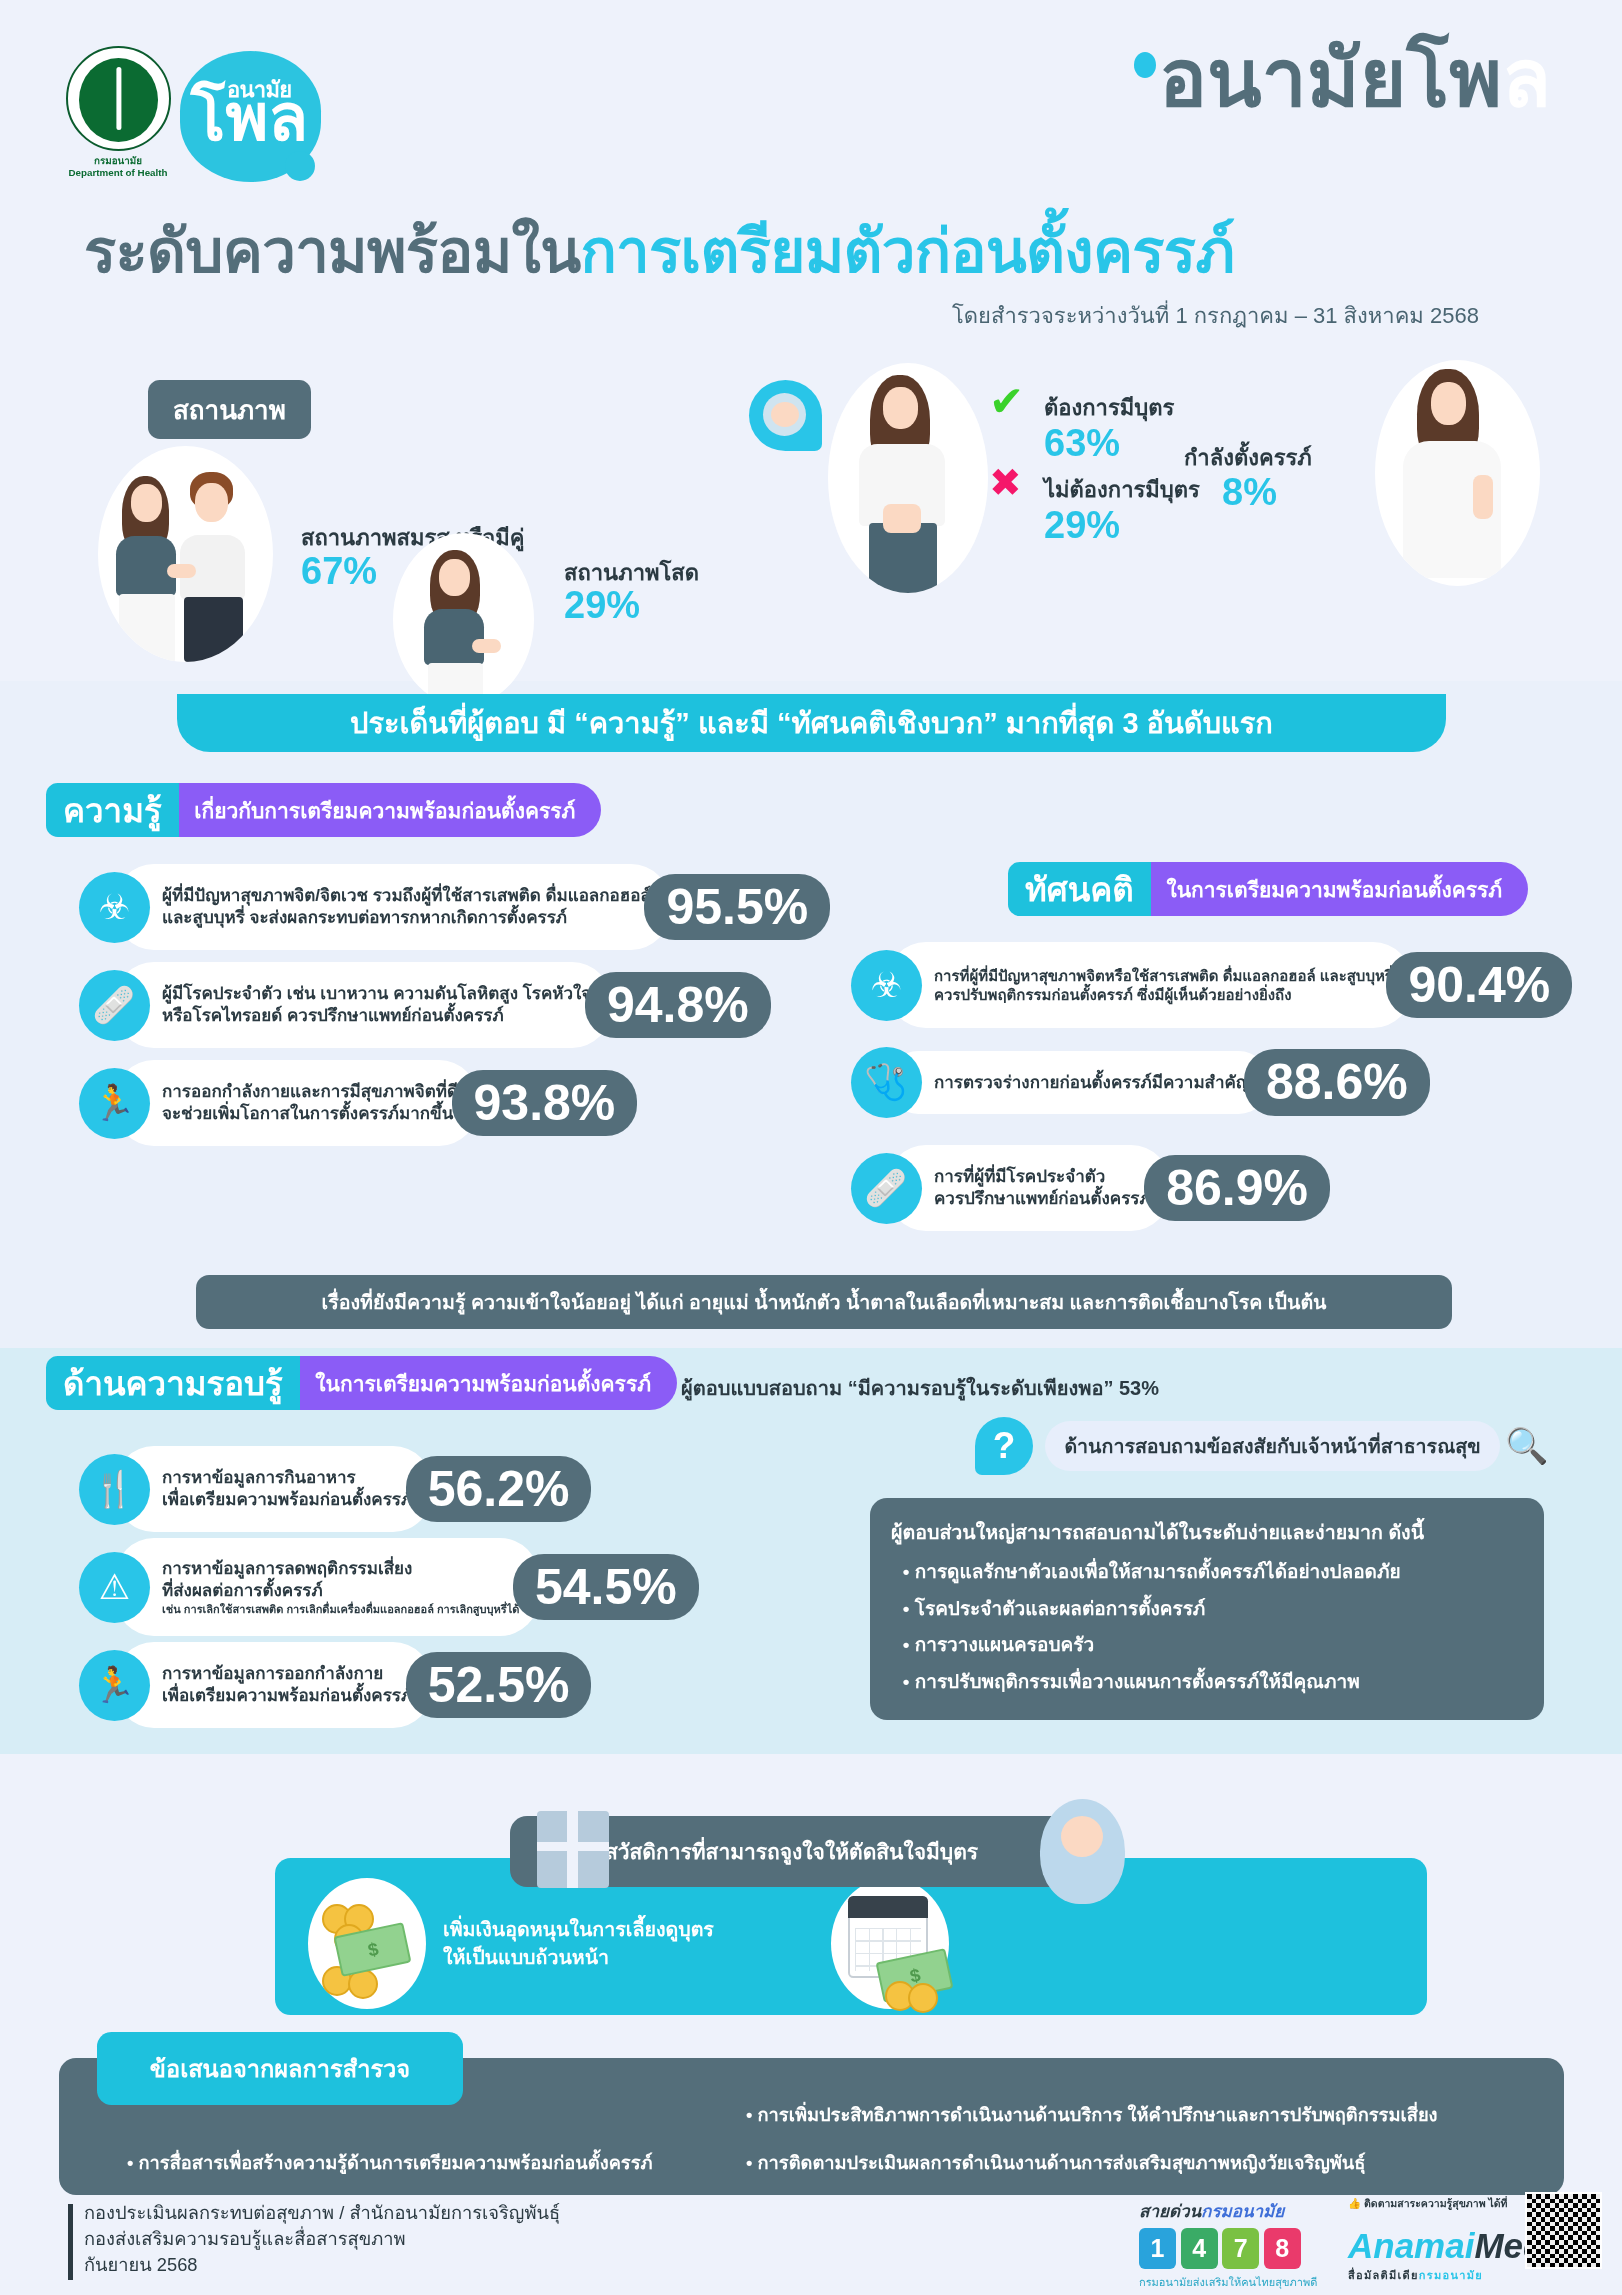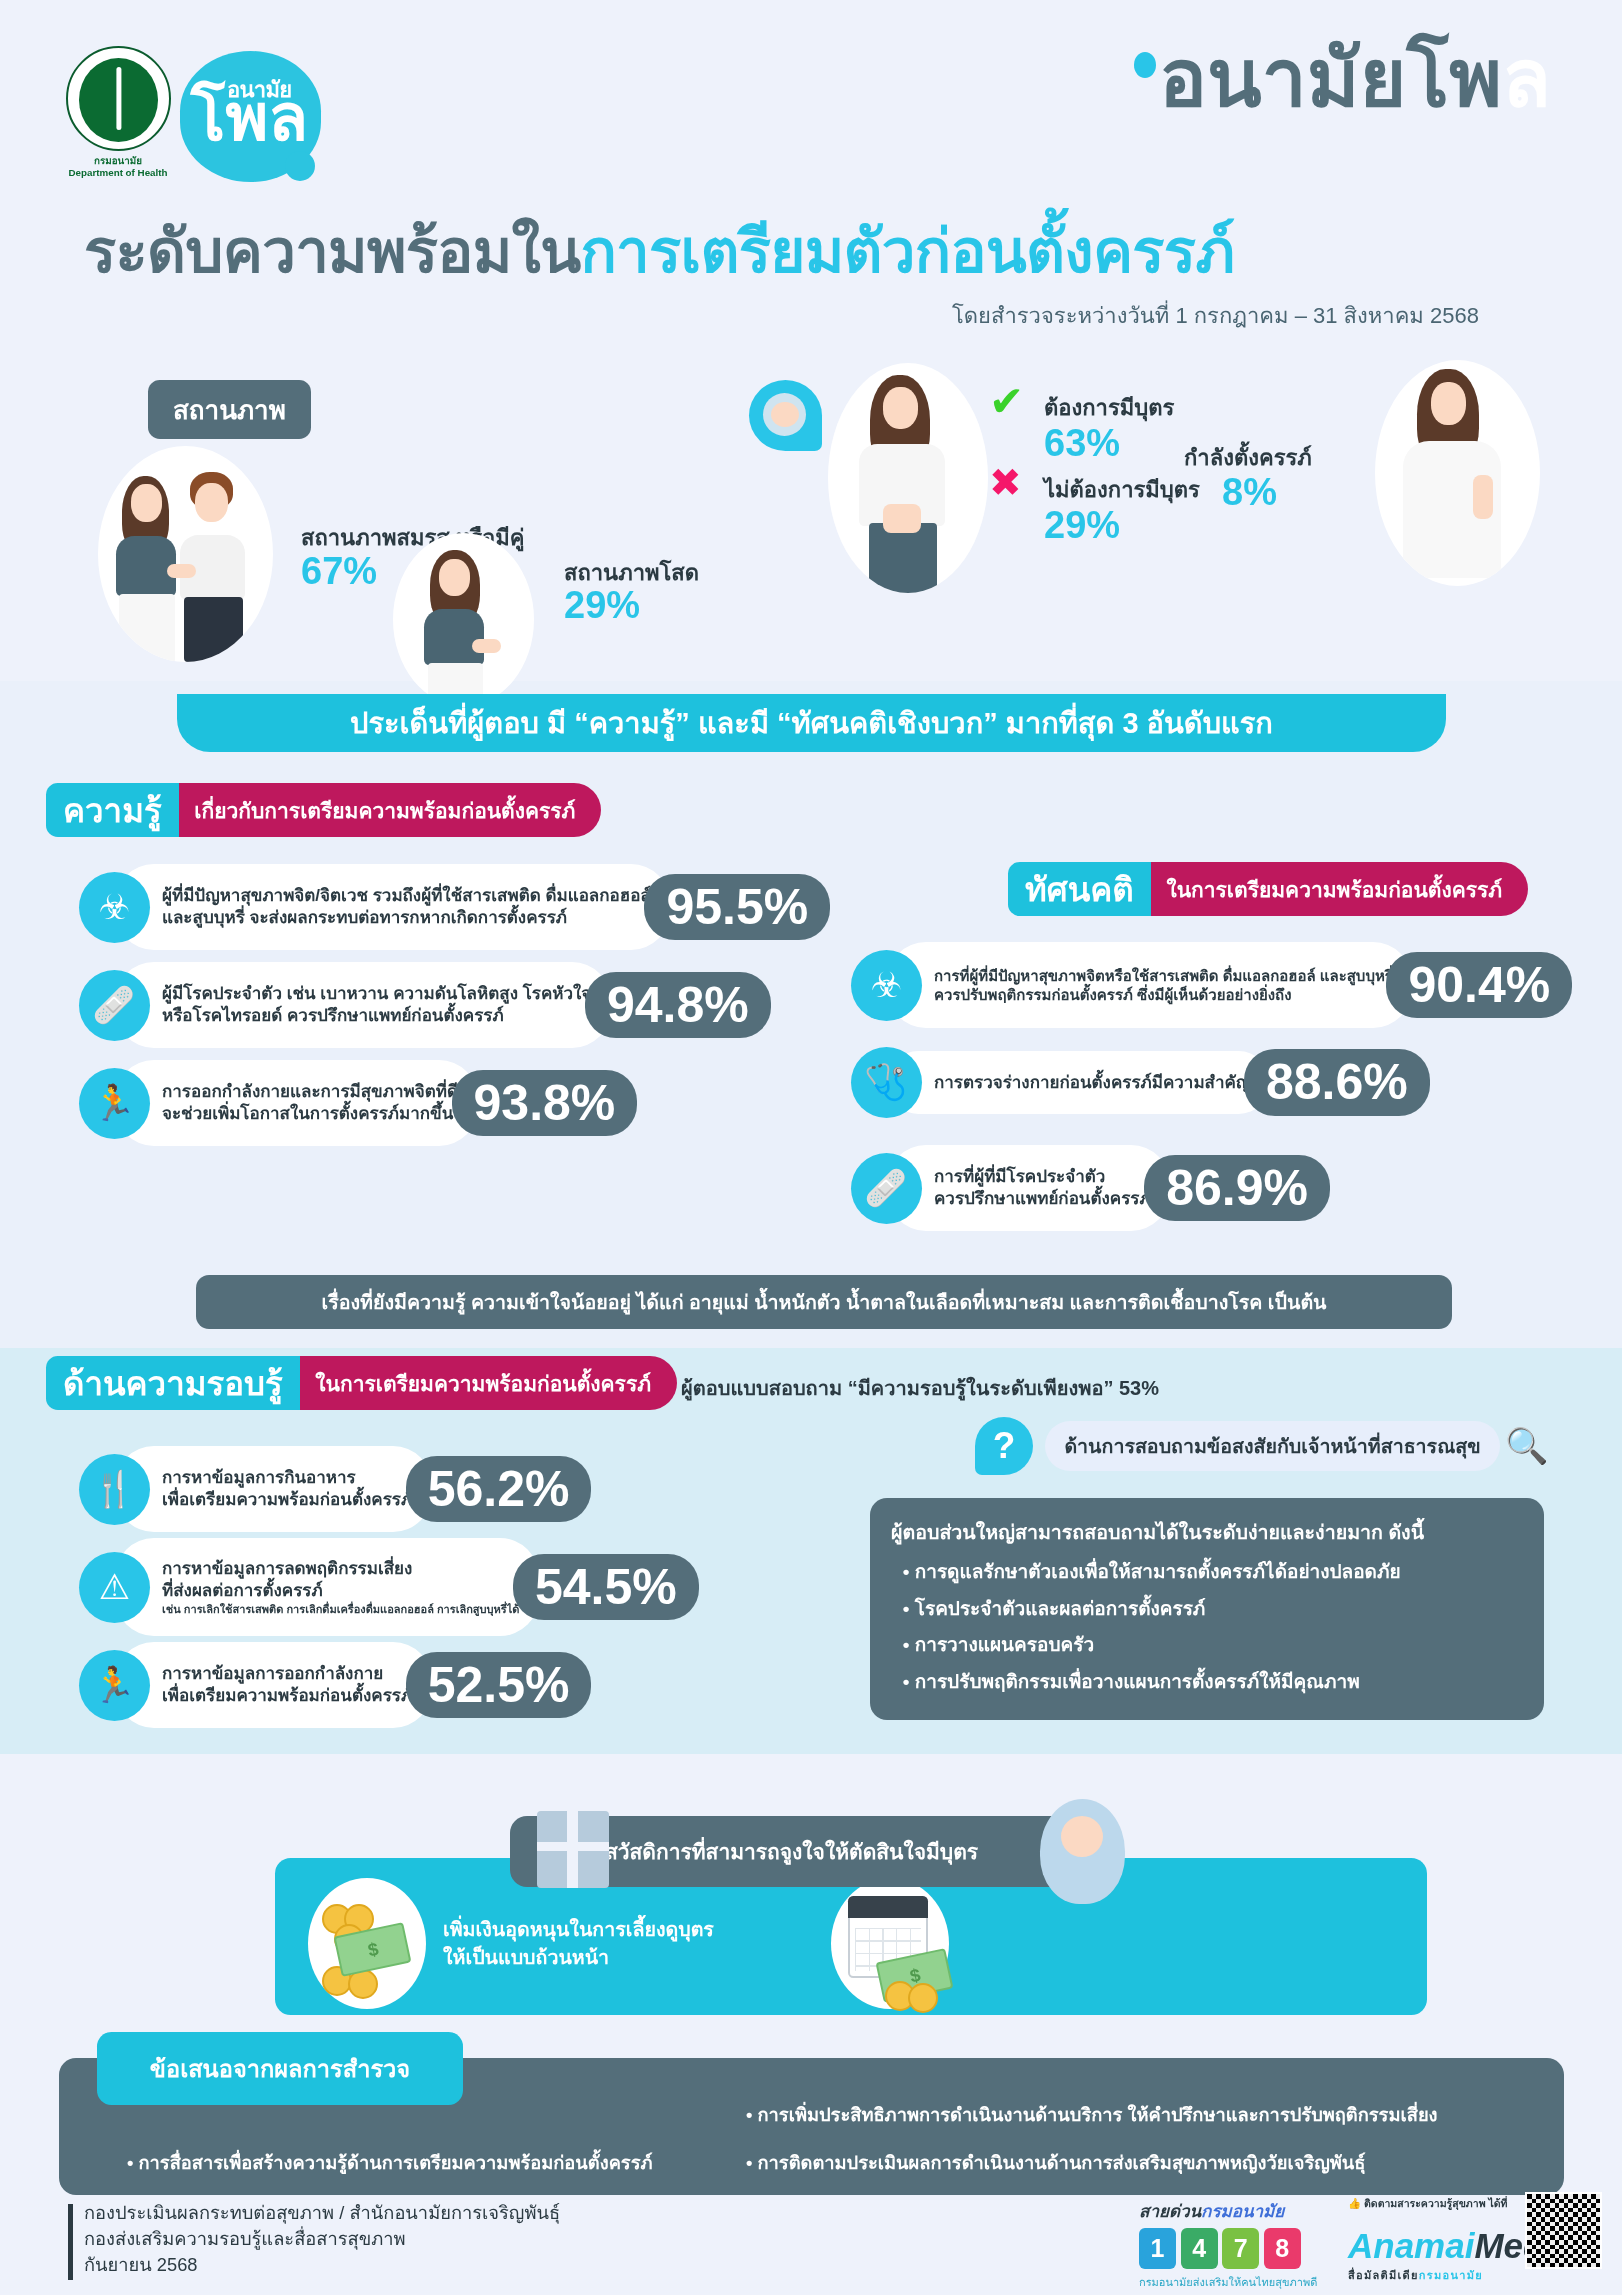--- a/index.html
+++ b/index.html
@@ -87,21 +87,21 @@
 
   
   .banner-cyan { position:absolute; left:177px; top:694px; width:1269px; height:58px;
                  background:#1ec1dd; border-radius:0 0 33px 33px; display:flex; align-items:center; justify-content:center;
                  color:#ffffff; font-size:29px; font-weight:bold; }
 
   
   .sec-head { position:absolute; height:54px; display:flex; align-items:stretch; }
   .sec-head .k { background:#1ec1dd; color:#fff; font-size:33px; font-weight:bold;
                  display:flex; align-items:center; padding:0 17px; border-radius:11.8px 0 0 11.8px; }
-  .sec-head .s { background:#be185d; color:#fff; font-size:21px; font-weight:bold;
+  .sec-head .s { background:#8b5cf6; color:#fff; font-size:21px; font-weight:bold;
                  display:flex; align-items:center; padding:0 26px 0 15.7px; border-radius:0 27.5px 27.5px 0; }
 
   .sh-knowledge{ left:46px; top:783px; }
   .sh-attitude { left:1008px; top:862px; }
   .sh-literacy { left:46px; top:1356px; }
 
   .lit-note { position:absolute; left:681px; top:1372px; color:#2b3a42; font-size:20px; font-weight:bold;text-align:right;}
 
   
   .stat { position:absolute; display:flex; align-items:center; }

